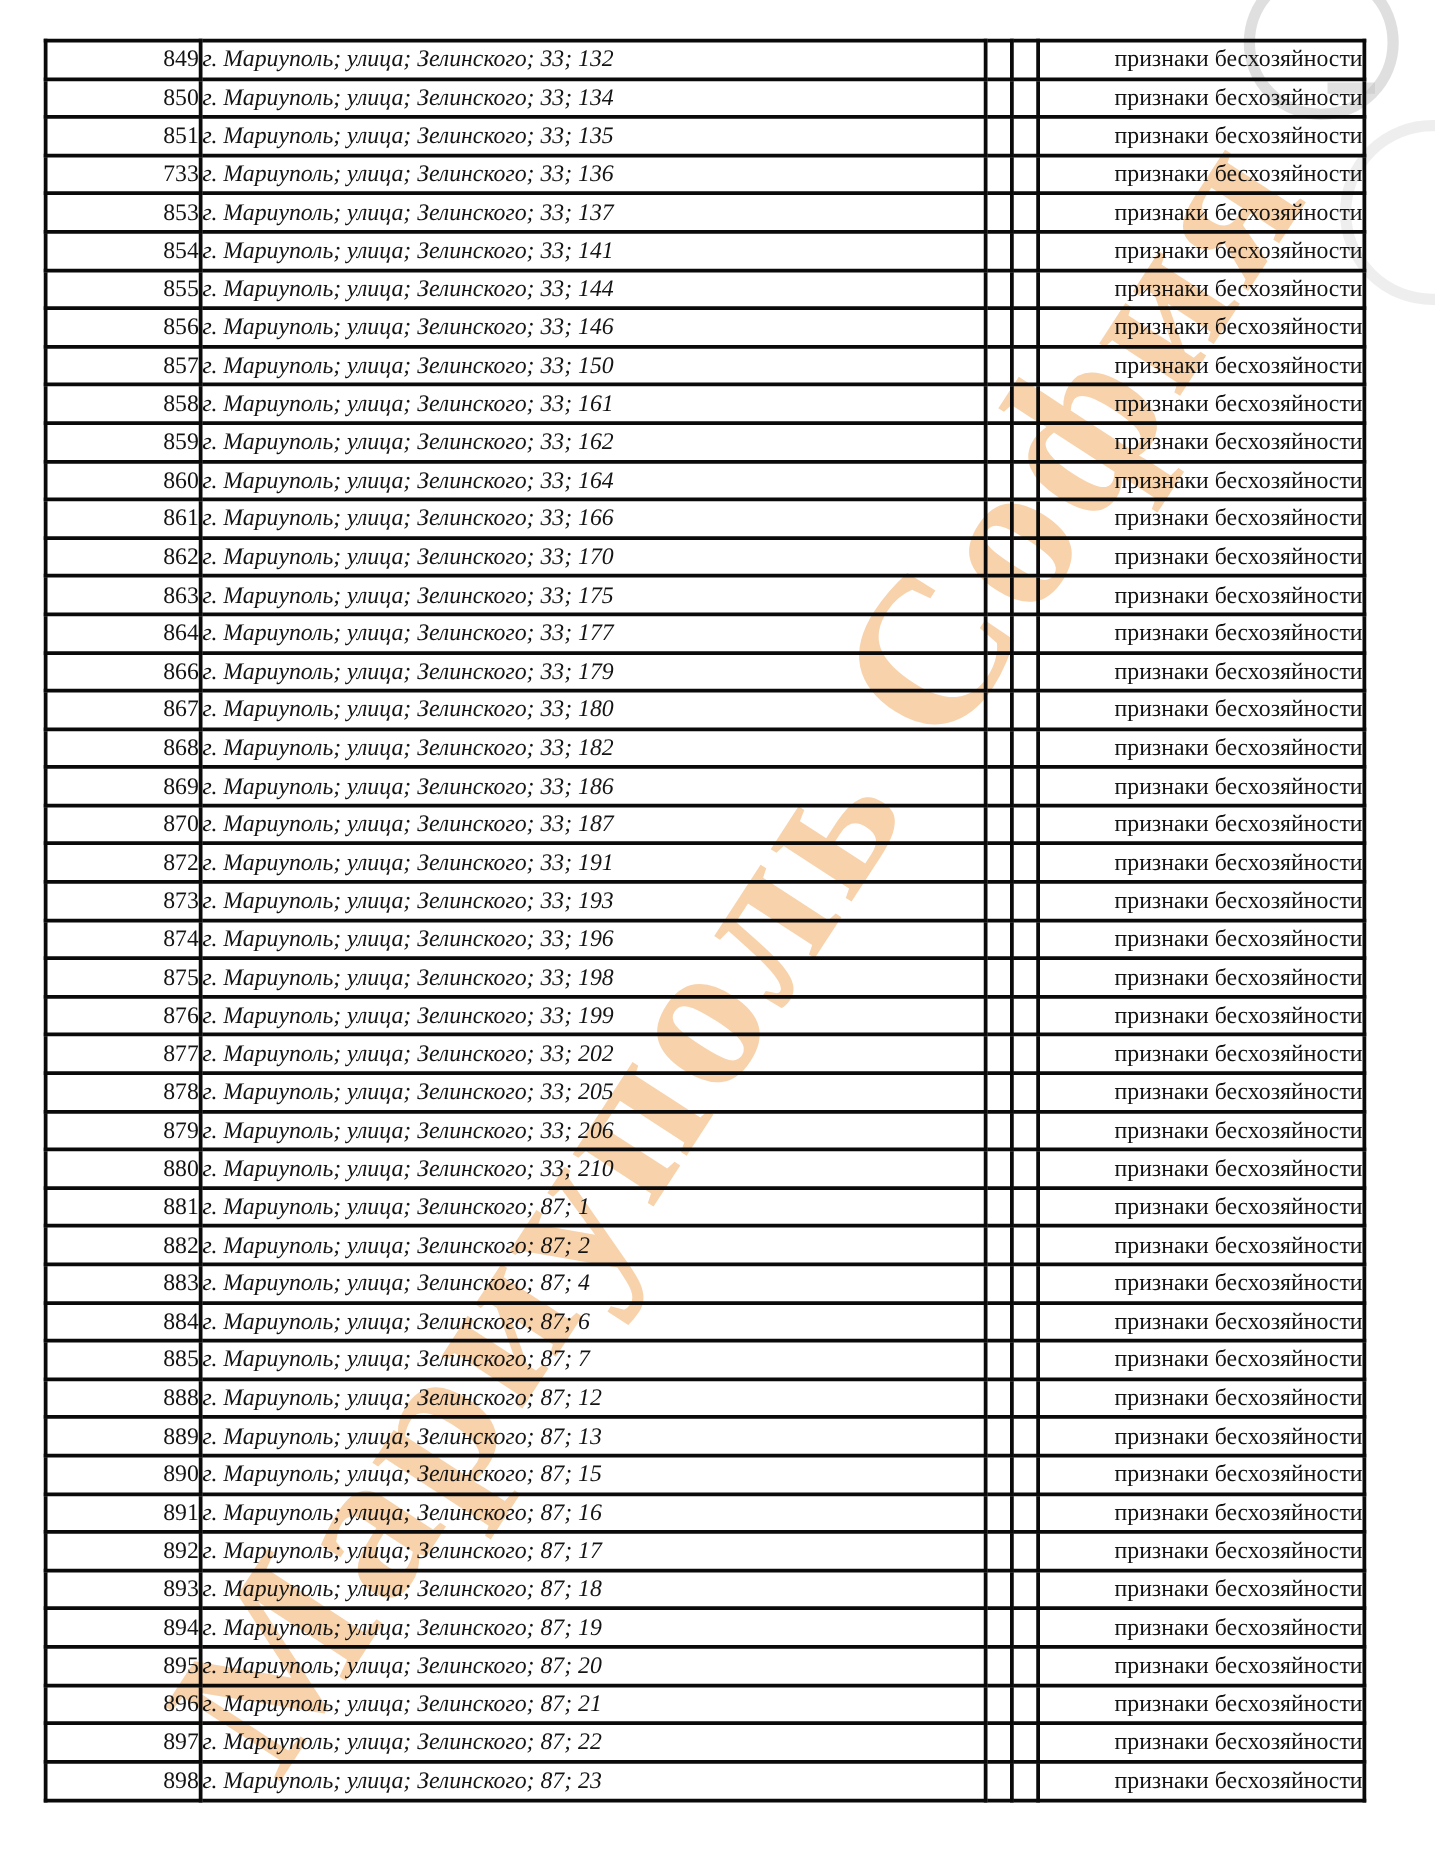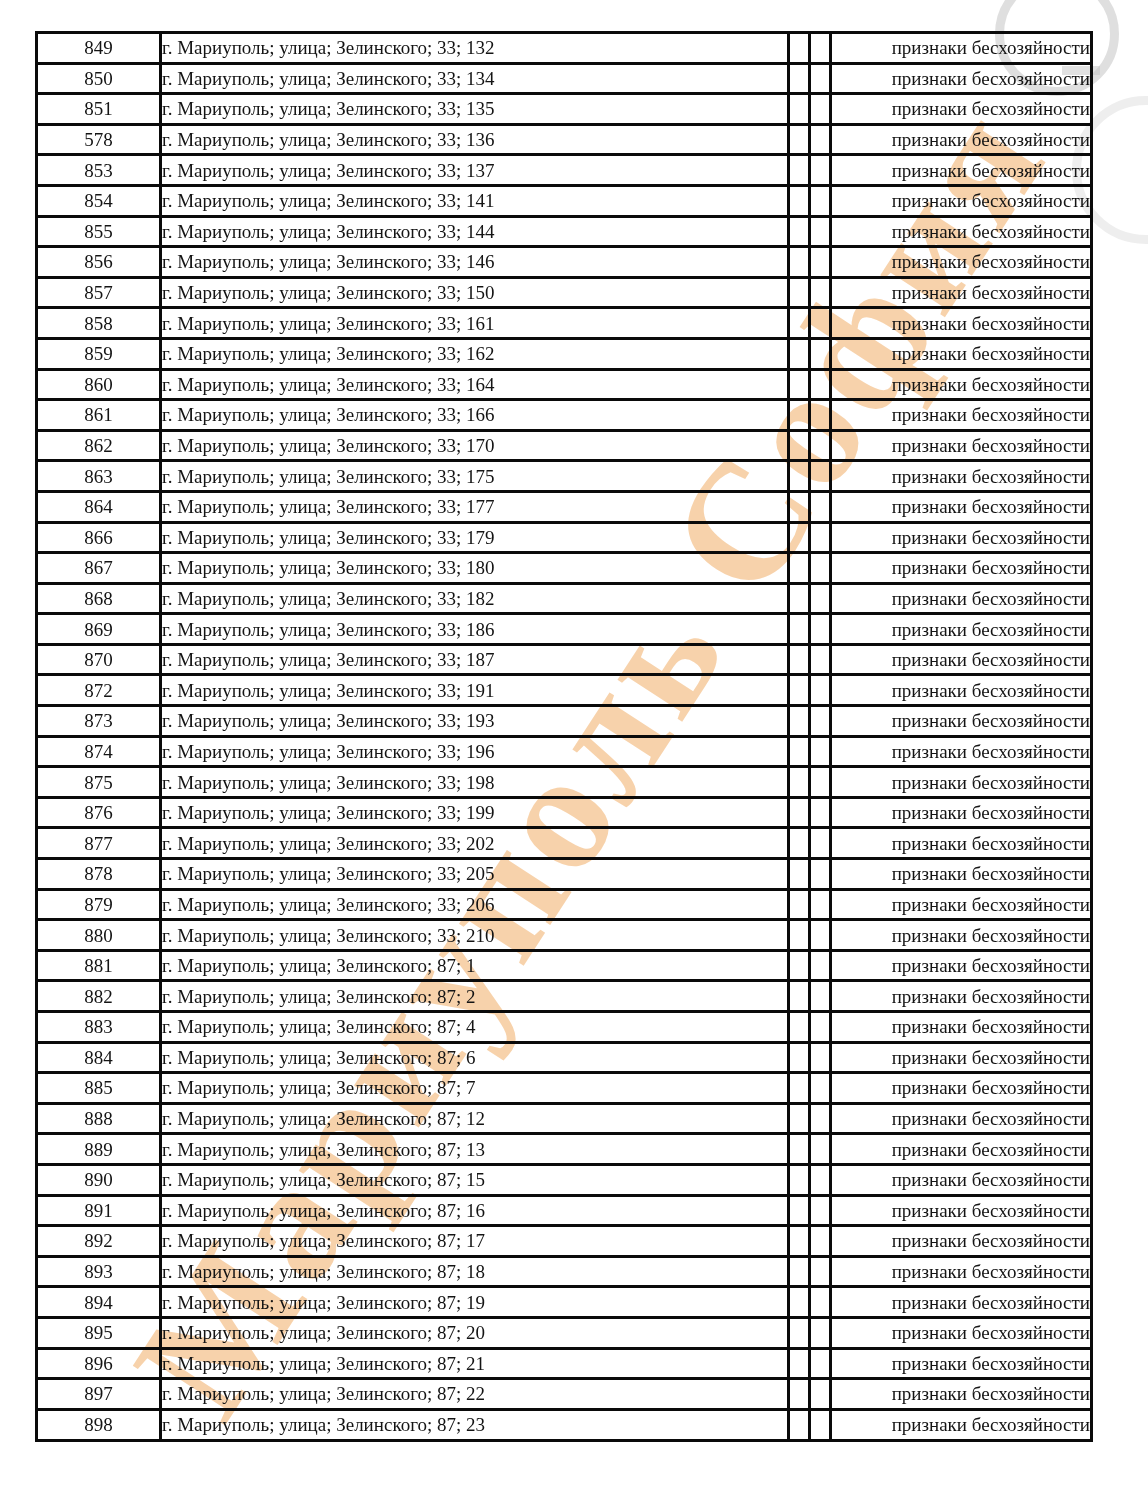--- a/index.html
+++ b/index.html
@@ -60,22 +60,22 @@
     border:3px solid #0a0a0a;
     font-size:19px;
     line-height:23px;
     color:#141414;
     padding:0;
     overflow:hidden;
     white-space:nowrap;
     vertical-align:middle;
     background:transparent;
   }
-  td.cell-num    { text-align:center; }
-  td.cell-addr   { padding-left:6px; }
+  td.cell-num    { text-align:right; }
+  td.cell-addr   { padding-left:6px;font-style:italic; }
   td.cell-status { text-align:right; font-size:19px; color:#1d1d1d; }
 </style>
 </head>
 <body>
 
 <div class="page">
 
   <div class="watermark">Мариуполь София</div>
 
   <div class="stamp-circle-1"></div>
@@ -106,21 +106,21 @@
       <td class="cell-status">признаки бесхозяйности</td>
     </tr>
         <tr>
       <td class="cell-num">851</td>
       <td class="cell-addr">г. Мариуполь; улица; Зелинского; 33; 135</td>
       <td class="cell-empty"></td>
       <td class="cell-empty"></td>
       <td class="cell-status">признаки бесхозяйности</td>
     </tr>
         <tr>
-      <td class="cell-num">578</td>
+      <td class="cell-num">733</td>
       <td class="cell-addr">г. Мариуполь; улица; Зелинского; 33; 136</td>
       <td class="cell-empty"></td>
       <td class="cell-empty"></td>
       <td class="cell-status">признаки бесхозяйности</td>
     </tr>
         <tr>
       <td class="cell-num">853</td>
       <td class="cell-addr">г. Мариуполь; улица; Зелинского; 33; 137</td>
       <td class="cell-empty"></td>
       <td class="cell-empty"></td>

